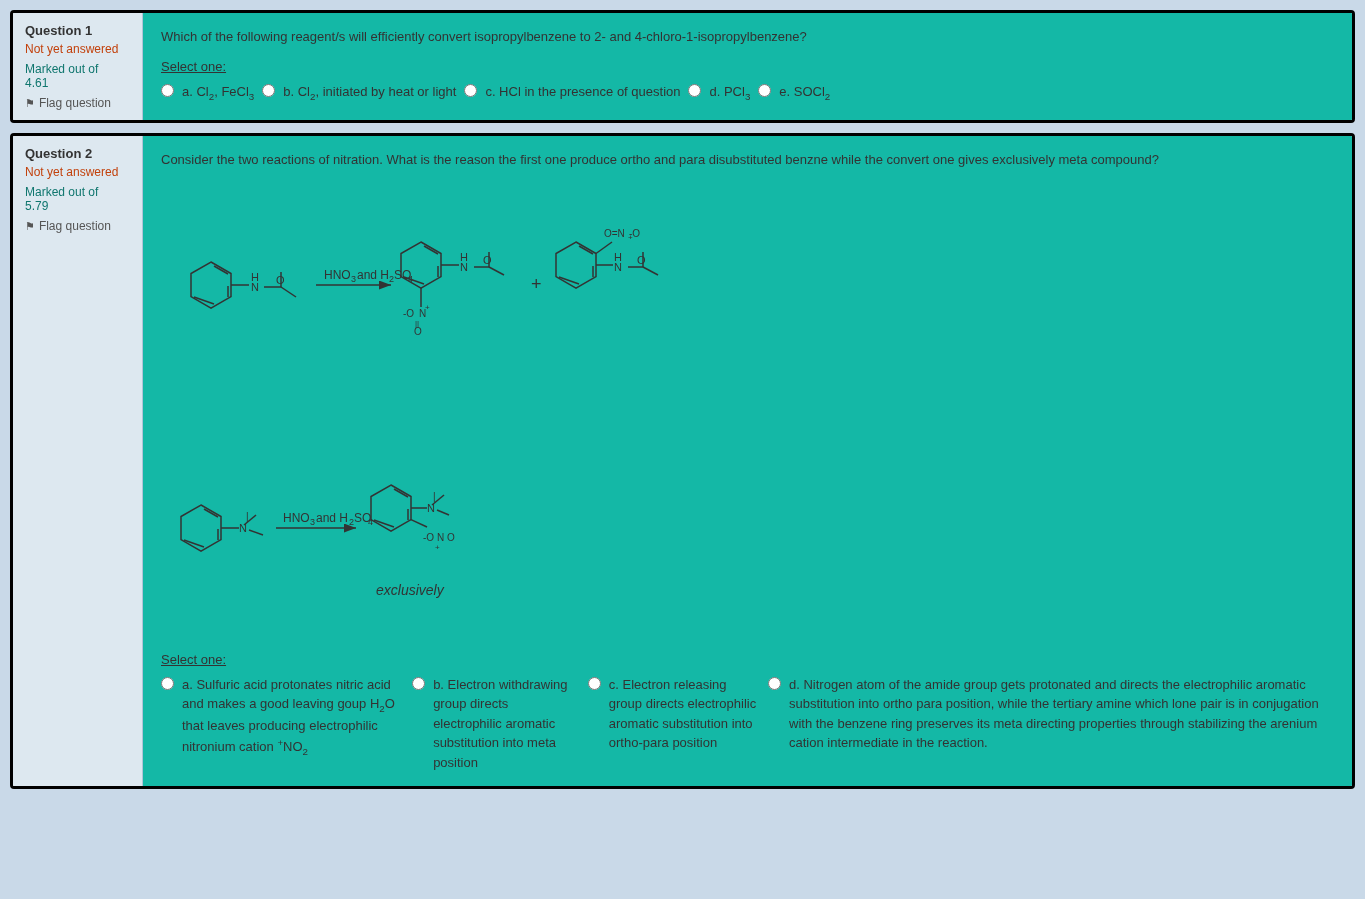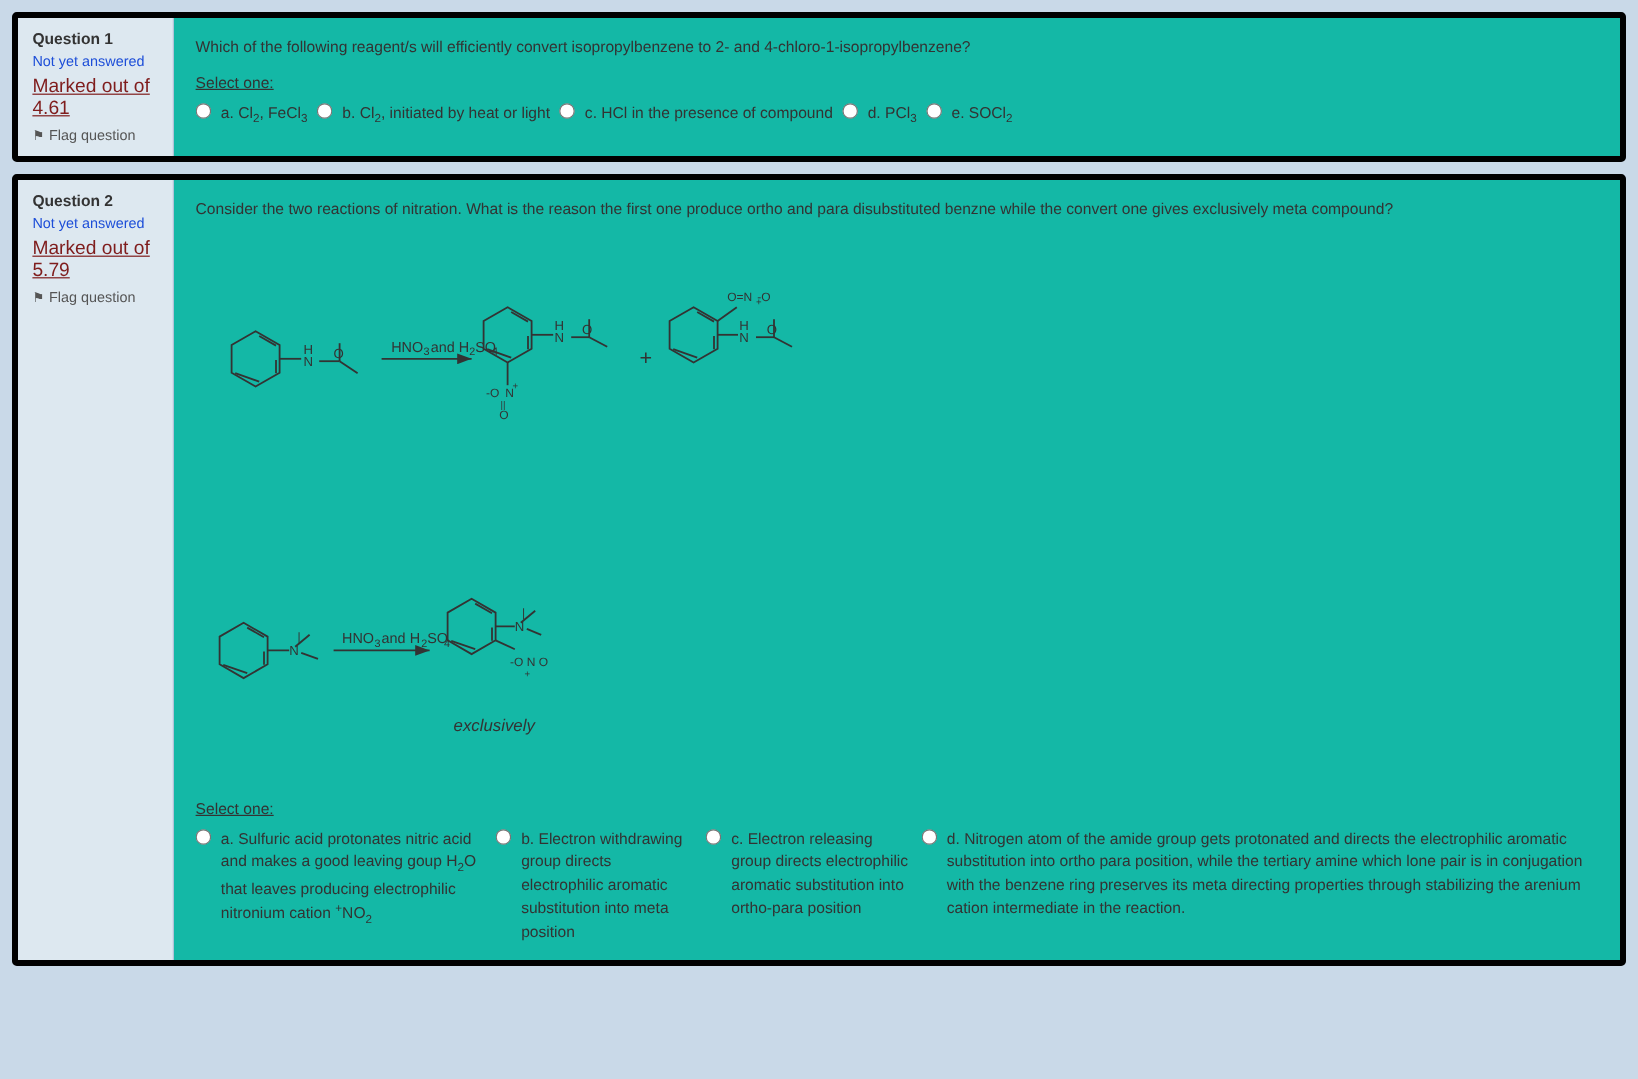--- a/index.html
+++ b/index.html
@@ -12,49 +12,48 @@
     .page-container {
       padding: 10px;
       display: flex;
       flex-direction: column;
       gap: 10px;
     }
     .question-block {
       display: flex;
       flex-direction: row;
       background: #dde8f0;
-      border: 5px solid #000000;
+      border: 3px solid #000000;
       border-radius: 4px;
       overflow: hidden;
     }
     .question-sidebar {
       width: 130px;
       min-width: 130px;
       background: #dde8f0;
       padding: 10px 12px;
       border-right: 1px solid #b0c4d8;
     }
     .question-number {
       font-weight: bold;
       font-size: 13px;
       margin-bottom: 4px;
     }
     .question-number span {
       font-weight: bold;
     }
     .not-answered {
       font-size: 12px;
-      color: #1d4ed8;
+      color: #c2410c;
       margin-bottom: 6px;
     }
     .marked-out {
-      font-size: 16px;
-      color: #7f1d1d;
+      font-size: 12px;
+      color: #0f766e;
       margin-bottom: 6px;
-      text-decoration: underline;
     }
     .flag-question {
       font-size: 12px;
       color: #555;
       display: flex;
       align-items: center;
       gap: 4px;
       cursor: pointer;
     }
     .flag-icon {
@@ -139,21 +138,21 @@
         </li>
         <li class="option-item">
           <input type="radio" name="q1" id="q1b" style="">
           <label for="q1b" class="option-text">
             b. Cl<sub>2</sub>, initiated by heat or light
           </label>
         </li>
         <li class="option-item">
           <input type="radio" name="q1" id="q1c" style="">
           <label for="q1c" class="option-text">
-            c. HCl in the presence of compound
+            c. HCl in the presence of question
           </label>
         </li>
         <li class="option-item">
           <input type="radio" name="q1" id="q1d" style="">
           <label for="q1d" class="option-text">
             d. PCl<sub>3</sub>
           </label>
         </li>
         <li class="option-item">
           <input type="radio" name="q1" id="q1e" style="">

